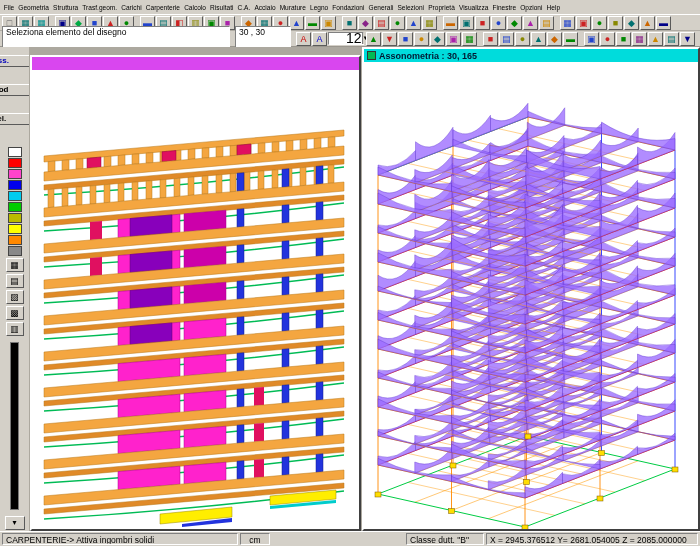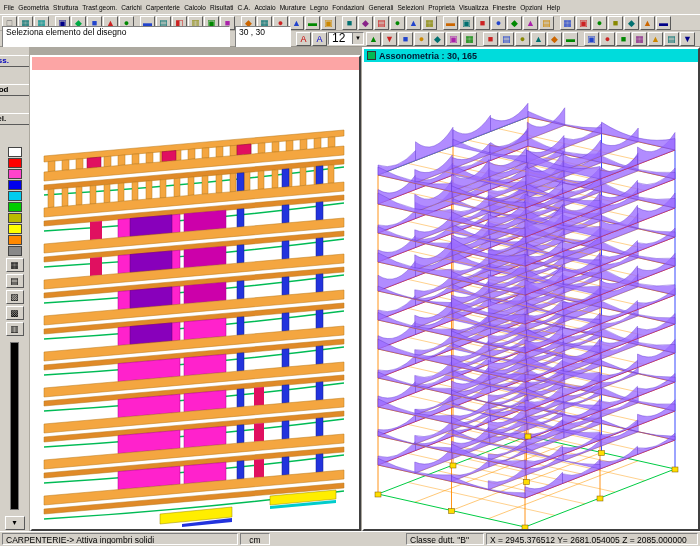--- a/index.html
+++ b/index.html
@@ -14,35 +14,35 @@
 
   
   #toolbar1{position:absolute;left:0;top:15px;width:700px;height:16px;display:flex;align-items:center;padding-left:2px;background:#d4d0c8;border-bottom:1px solid #b0aca4}
   #toolbar2{position:absolute;left:0;top:31px;width:700px;height:16px;display:flex;align-items:center;padding-left:2px;background:#d4d0c8;border-bottom:1px solid #9a968e}
   .tbtn{width:15px;height:14px;margin-right:1px;background:#d4d0c8;border:1px solid;border-color:#ffffff #5a5a5a #5a5a5a #ffffff;font-size:9px;line-height:12px;text-align:center;overflow:hidden;flex:none}
   .tsep{width:5px;flex:none}
   .field{height:25px;background:#ffffff;border:1px solid;border-color:#808080 #ffffff #ffffff #808080;font-size:8.5px;line-height:11px;padding:0 3px;white-space:nowrap;overflow:hidden;flex:none}
   #hint-field{width:228px}
   #coord-field{width:56px;margin-left:5px;text-align:left}
   .dd{width:36px;height:13px;margin-right:2px;display:flex;flex:none;background:#fff;border:1px solid;border-color:#808080 #ffffff #ffffff #808080}
-  .dd-val{flex:1;font-size:12px;line-height:11px;padding-left:3px}
+  .dd-val{flex:1;font-size:14px;line-height:11px;padding-left:17px}
   .dd-arrow{width:11px;background:#d4d0c8;border-left:1px solid #808080;font-size:6px;line-height:11px;text-align:center}
 
   
   #sidebar{position:absolute;left:0;top:47px;width:29px;height:484px;background:#d4d0c8;display:flex;flex-direction:column;align-items:center;padding-top:8px}
   .side-btn{width:47px;height:12px;font-size:8px;font-weight:bold;line-height:10px;text-align:left;background:#d4d0c8;border:1px solid;border-color:#ffffff #5a5a5a #5a5a5a #ffffff;margin-bottom:17px;flex:none}
   #swatches{margin-top:4px}
   .swatch{width:14px;height:10px;border:1px solid #444;margin:1px auto 0}
   .pat-btn{width:18px;height:14px;background:#d4d0c8;border:1px solid;border-color:#ffffff #5a5a5a #5a5a5a #ffffff;font-size:9px;line-height:12px;text-align:center;margin-top:2px;flex:none}
   #blackbar{width:9px;height:168px;background:#000;margin-top:6px;border:1px solid #777;flex:none}
   #side-bottom-btn{width:20px;height:14px;background:#d4d0c8;border:1px solid;border-color:#ffffff #5a5a5a #5a5a5a #ffffff;font-size:8px;line-height:12px;text-align:center;margin-top:6px;flex:none}
 
   
   #workspace{position:absolute;left:29px;top:47px;width:671px;height:484px;background:#aca89f;overflow:hidden}
-  .mdi{position:absolute;border:2px solid;border-color:#ffffff #404040 #404040 #ffffff;background:#fca5a5}
+  .mdi{position:absolute;border:2px solid;border-color:#ffffff #404040 #404040 #ffffff;background:#d946ef}
   #win-left{left:1px;top:8px;width:331px;height:476px}
   #win-right{left:333px;top:0;width:338px;height:484px}
   .titlebar{height:13px;display:flex;align-items:center;font-size:9px;font-weight:bold;padding:0 3px;gap:3px;white-space:nowrap;overflow:hidden}
   .titlebar.gray{background:#c8c4bc;color:#16161a}
   .titlebar.cyan{background:#00dcdc;color:#001a33}
   .ticon{width:9px;height:9px;border:1px solid #333;flex:none}
   .client{position:absolute;left:0;top:13px;right:0;bottom:0;background:#ffffff;overflow:hidden}
   svg{display:block}
 
   

